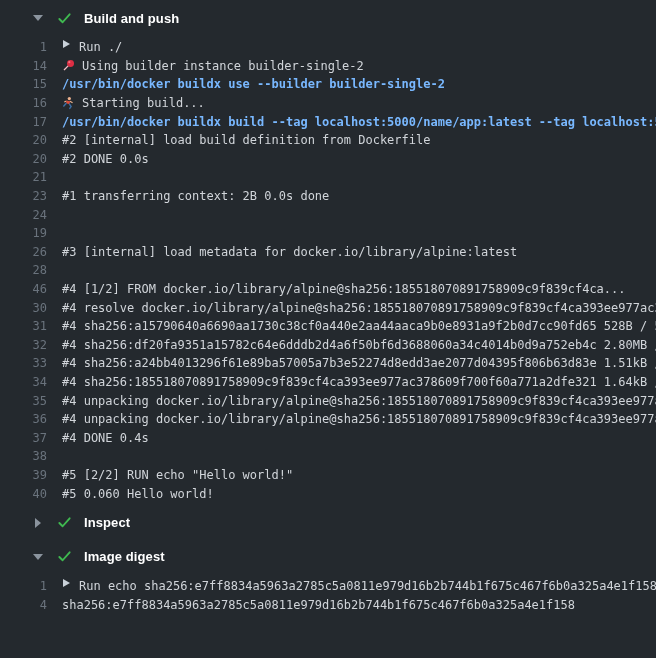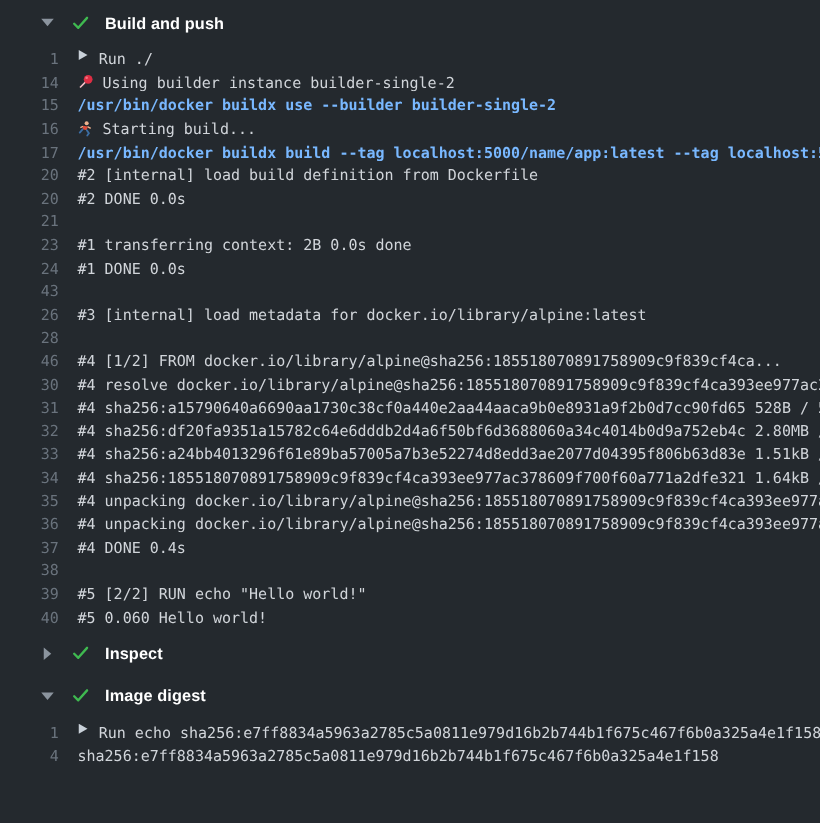--- a/index.html
+++ b/index.html
@@ -114,24 +114,23 @@
         <div class="log-line">
           <a class="line-num">21</a>
           <div class="line-content"><span class="line-text"></span></div>
         </div>
         <div class="log-line">
           <a class="line-num">23</a>
           <div class="line-content"><span class="line-text">#1 transferring context: 2B 0.0s done</span></div>
         </div>
         <div class="log-line">
           <a class="line-num">24</a>
-          <div class="line-content"><span class="line-text">#1 DONE 0.0s</span></div>
-        </div>
-        <div class="log-line">
-          <a class="line-num">43</a>
+        </div>
+        <div class="log-line">
+          <a class="line-num">19</a>
           <div class="line-content"><span class="line-text"></span></div>
         </div>
         <div class="log-line">
           <a class="line-num">26</a>
           <div class="line-content"><span class="line-text">#3 [internal] load metadata for docker.io/library/alpine:latest</span></div>
         </div>
         <div class="log-line">
           <a class="line-num">28</a>
           <div class="line-content"><span class="line-text"></span></div>
         </div>

